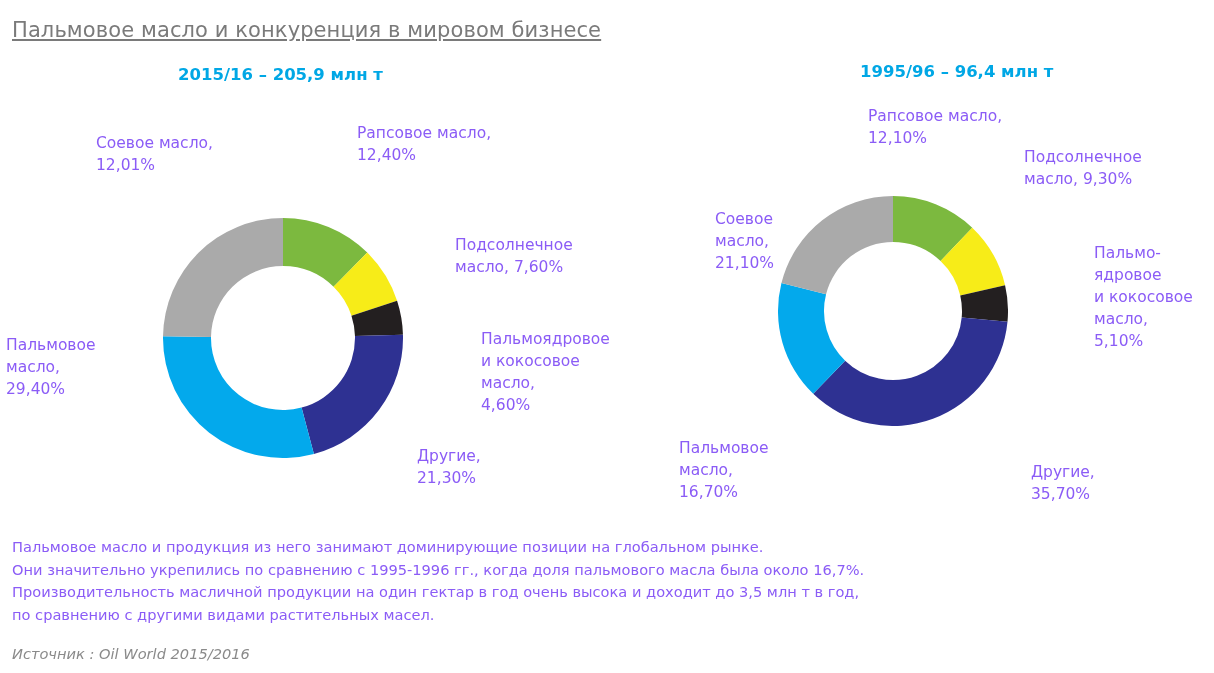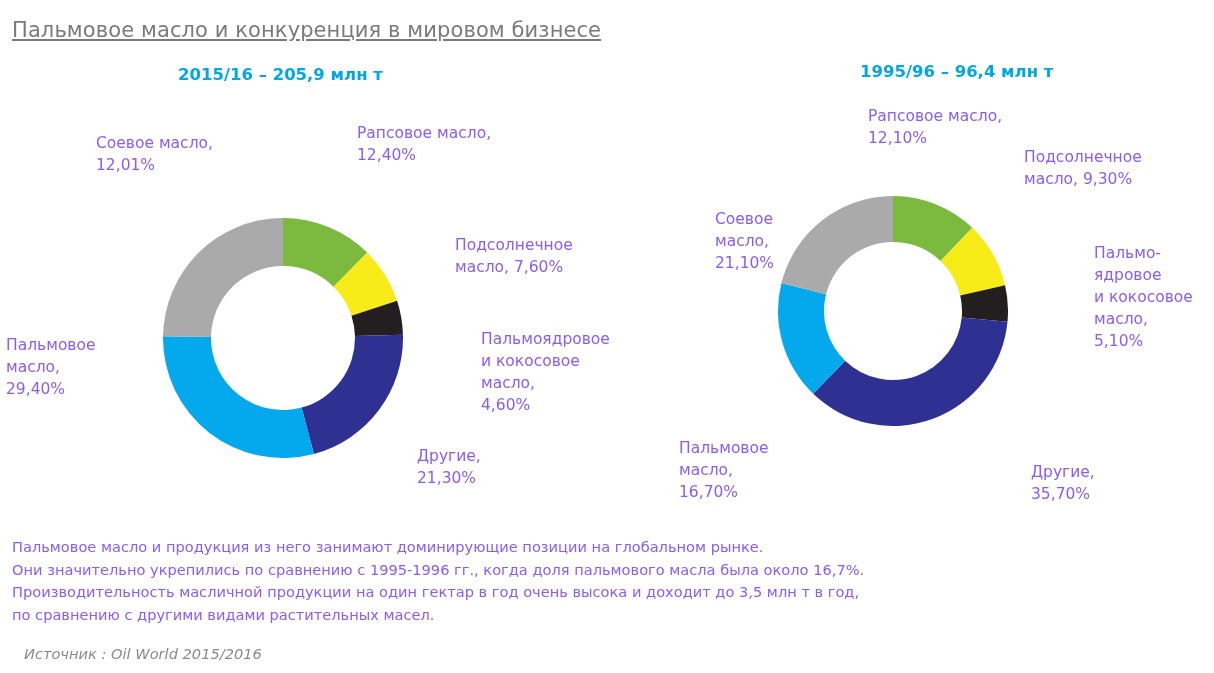--- a/index.html
+++ b/index.html
@@ -74,21 +74,20 @@
     white-space: pre-line;
   }
   .source-note {
     position: absolute;
     left: 12px;
     top: 645px;
     font-size: 14.6px;
     font-style: italic;
     color: #8a8a8a;
     white-space: nowrap;
-    margin-left: 12px;
   }
 </style>
 </head>
 <body>
 
 <h1 class="page-title">Пальмовое масло и конкуренция в мировом бизнесе</h1>
 
 <div class="chart-title" id="chart-title-left">2015/16 – 205,9 млн т</div>
 
 <div class="chart-title" id="chart-title-right">1995/96 – 96,4 млн т</div>

